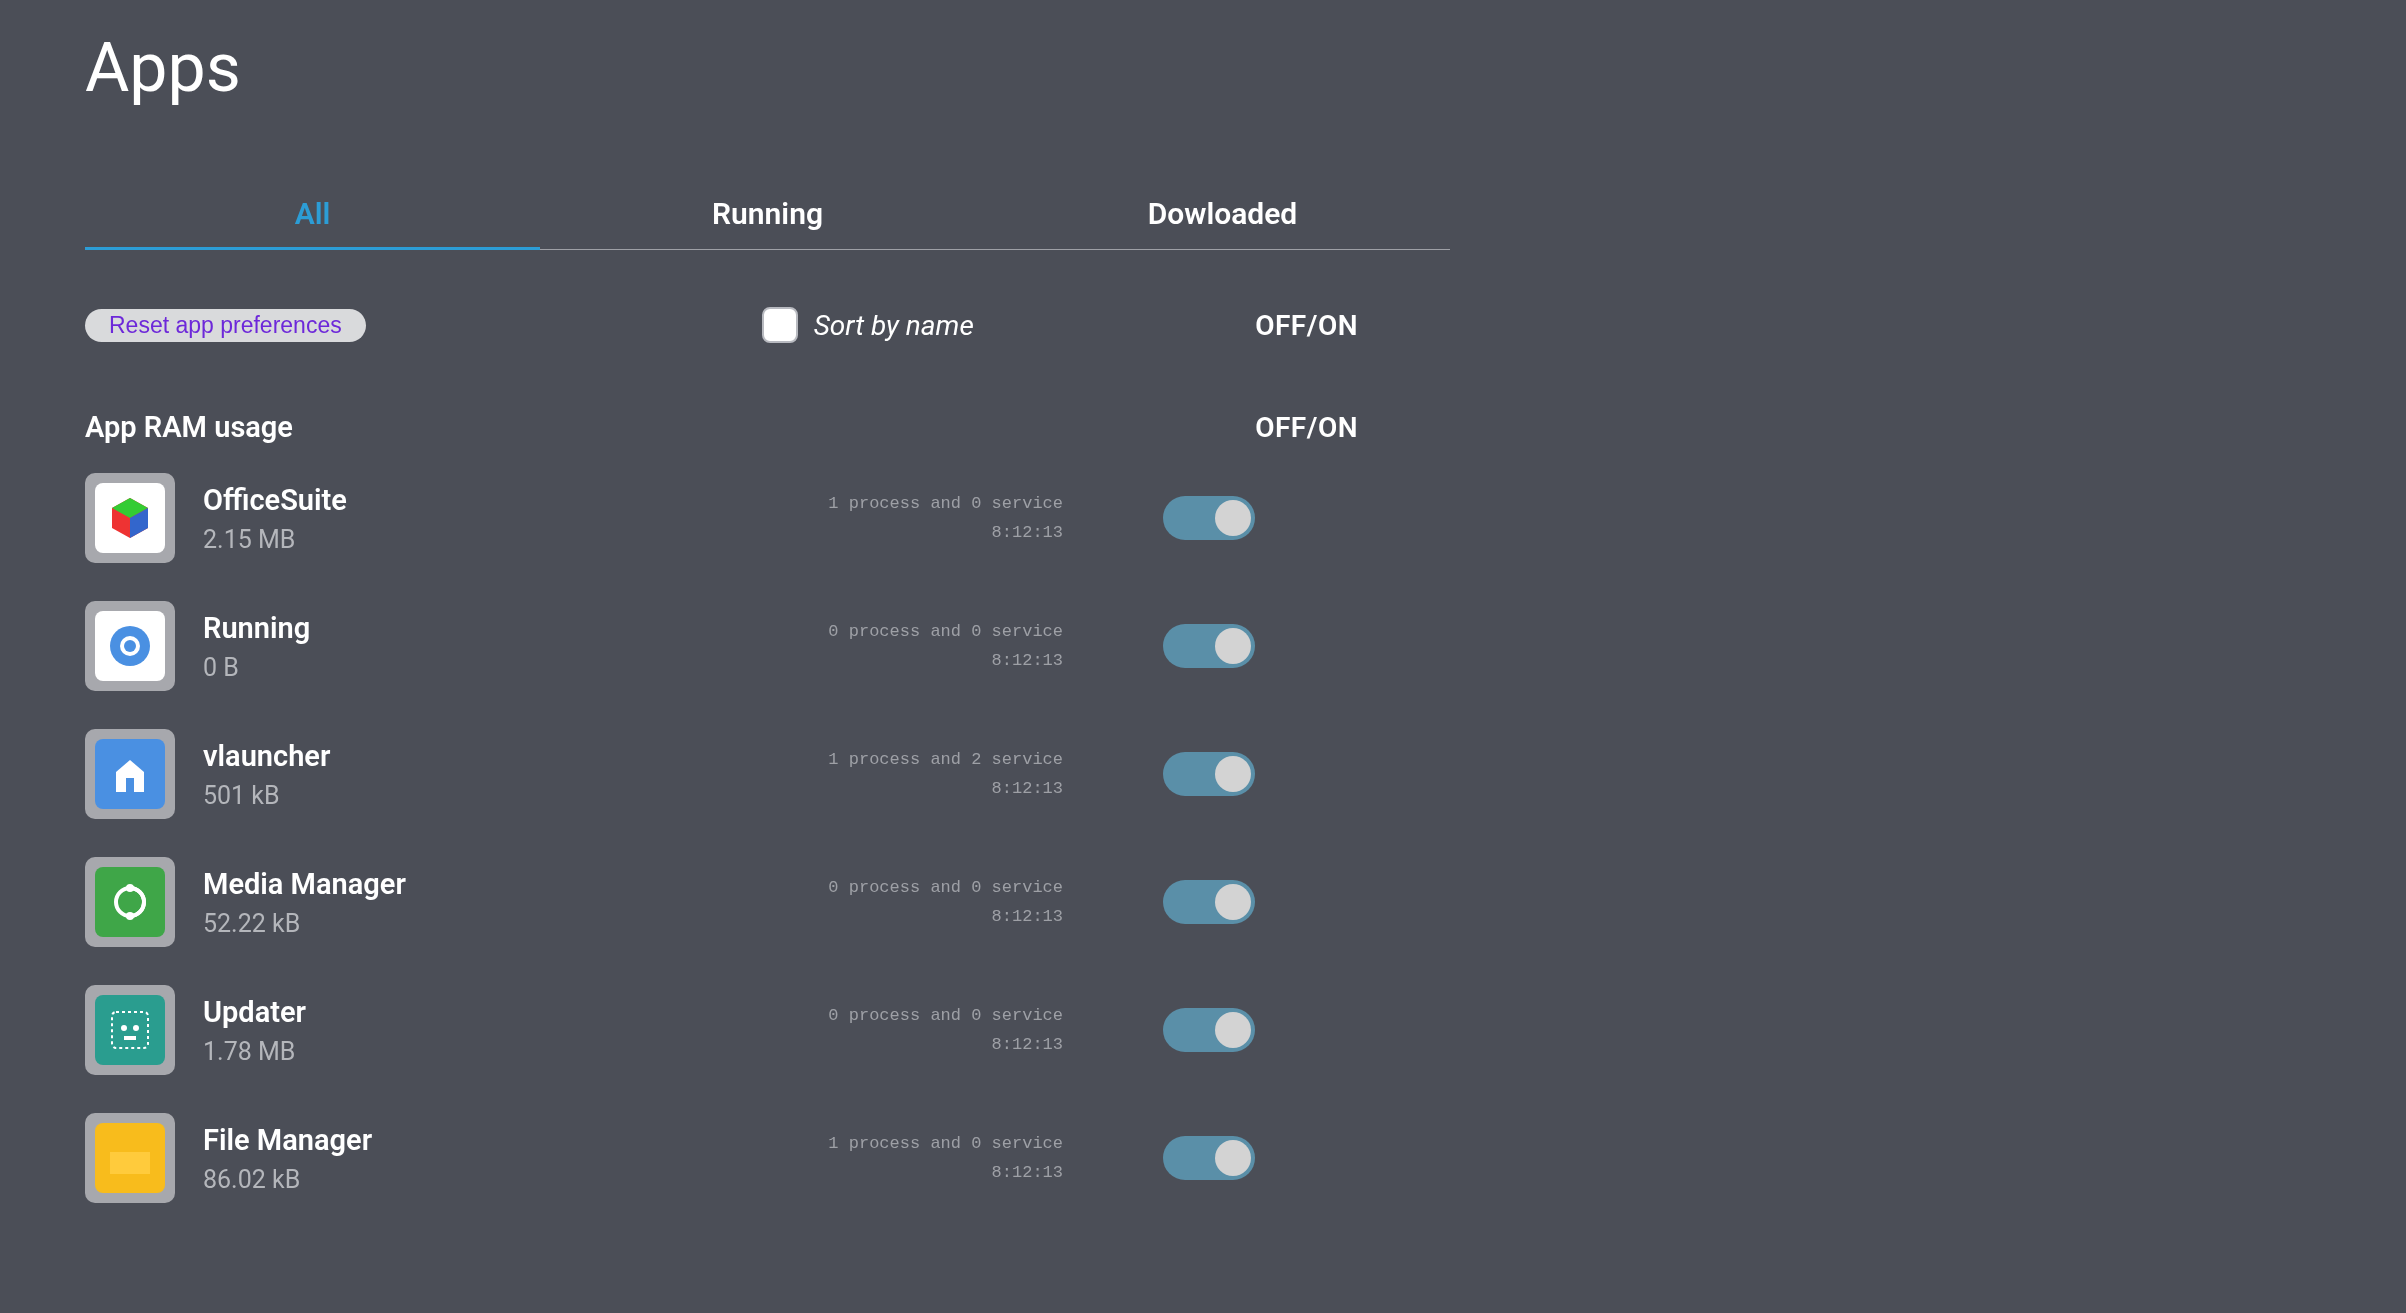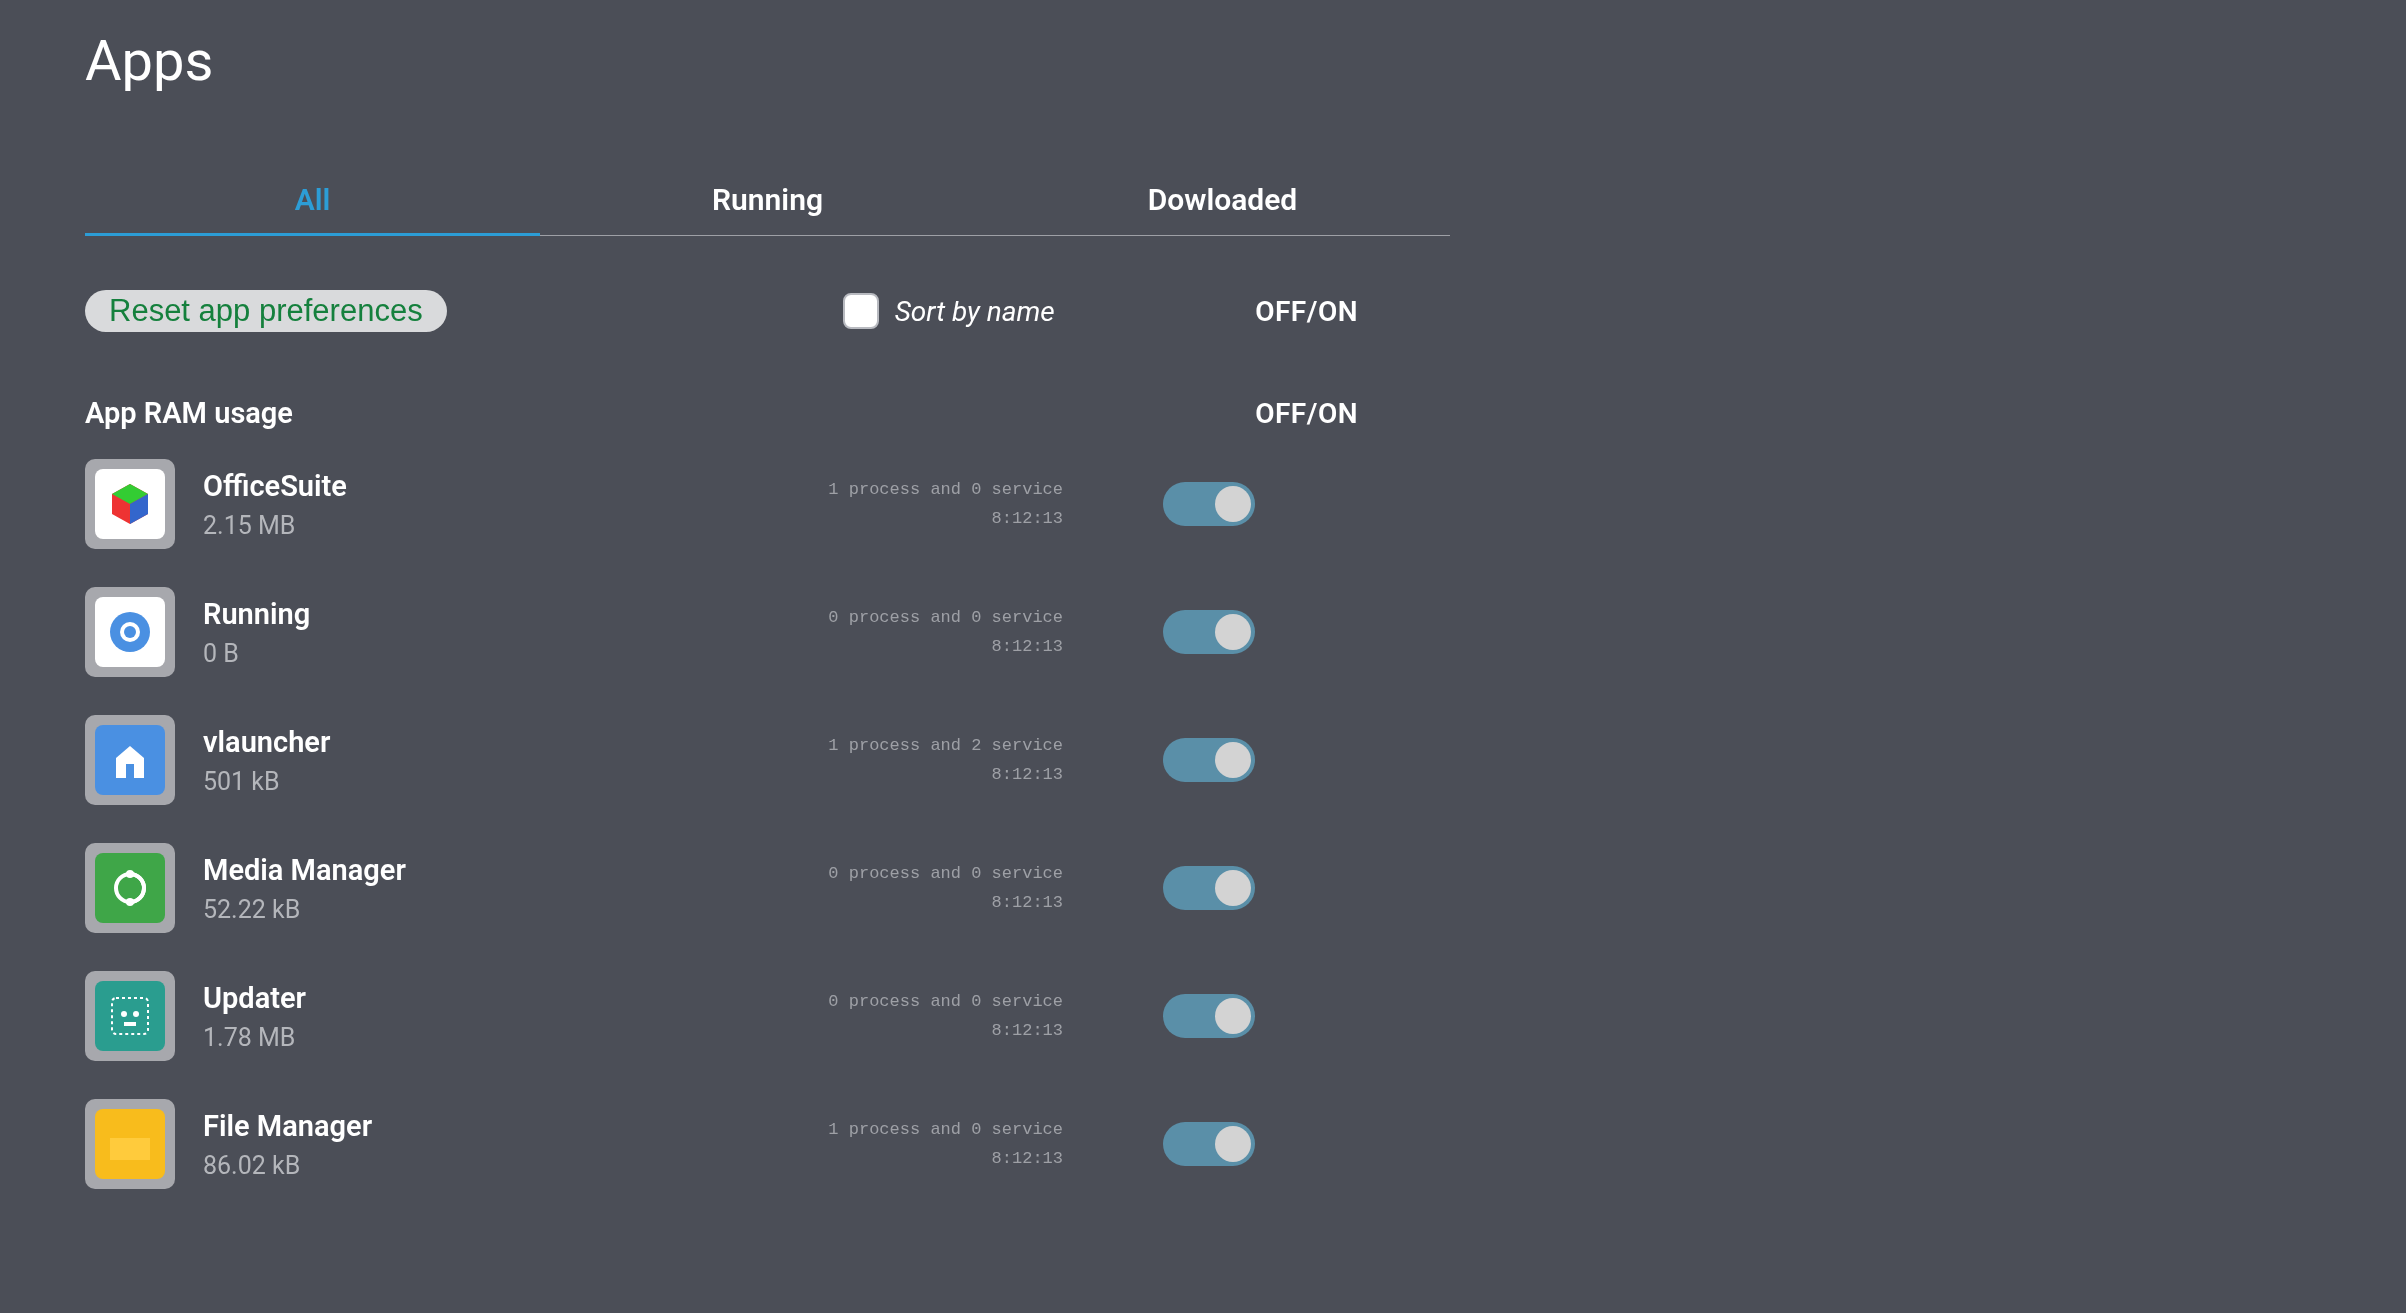--- a/index.html
+++ b/index.html
@@ -9,21 +9,21 @@
     }
     body {
       background: #4b4e57;
       font-family: -apple-system, BlinkMacSystemFont, "Segoe UI", Roboto, Helvetica, Arial, sans-serif;
       color: #ffffff;
       width: 2406px;
       height: 1313px;
       overflow: hidden;
     }
     .page-title {
-      font-size: 56px;
+      font-size: 68px;
       font-weight: 400;
       padding: 28px 0 0 85px;
     }
     .content {
       padding: 70px 0 0 85px;
       width: 1450px;
     }
     .tabs {
       display: flex;
       border-bottom: 1px solid #9ea0a6;
@@ -50,22 +50,22 @@
       background: #2c9dd6;
     }
     .controls-row {
       display: flex;
       align-items: center;
       margin-top: 52px;
       height: 46px;
     }
     .reset-button {
       background: #d9dadc;
-      color: #15803d;
-      font-size: 31px;
+      color: #6d28d9;
+      font-size: 23px;
       font-weight: 400;
       padding: 3px 24px;
       border-radius: 26px;
       border: none;
       cursor: pointer;
     }
     .sort-group {
       display: flex;
       align-items: center;
       margin-left: 396px;

